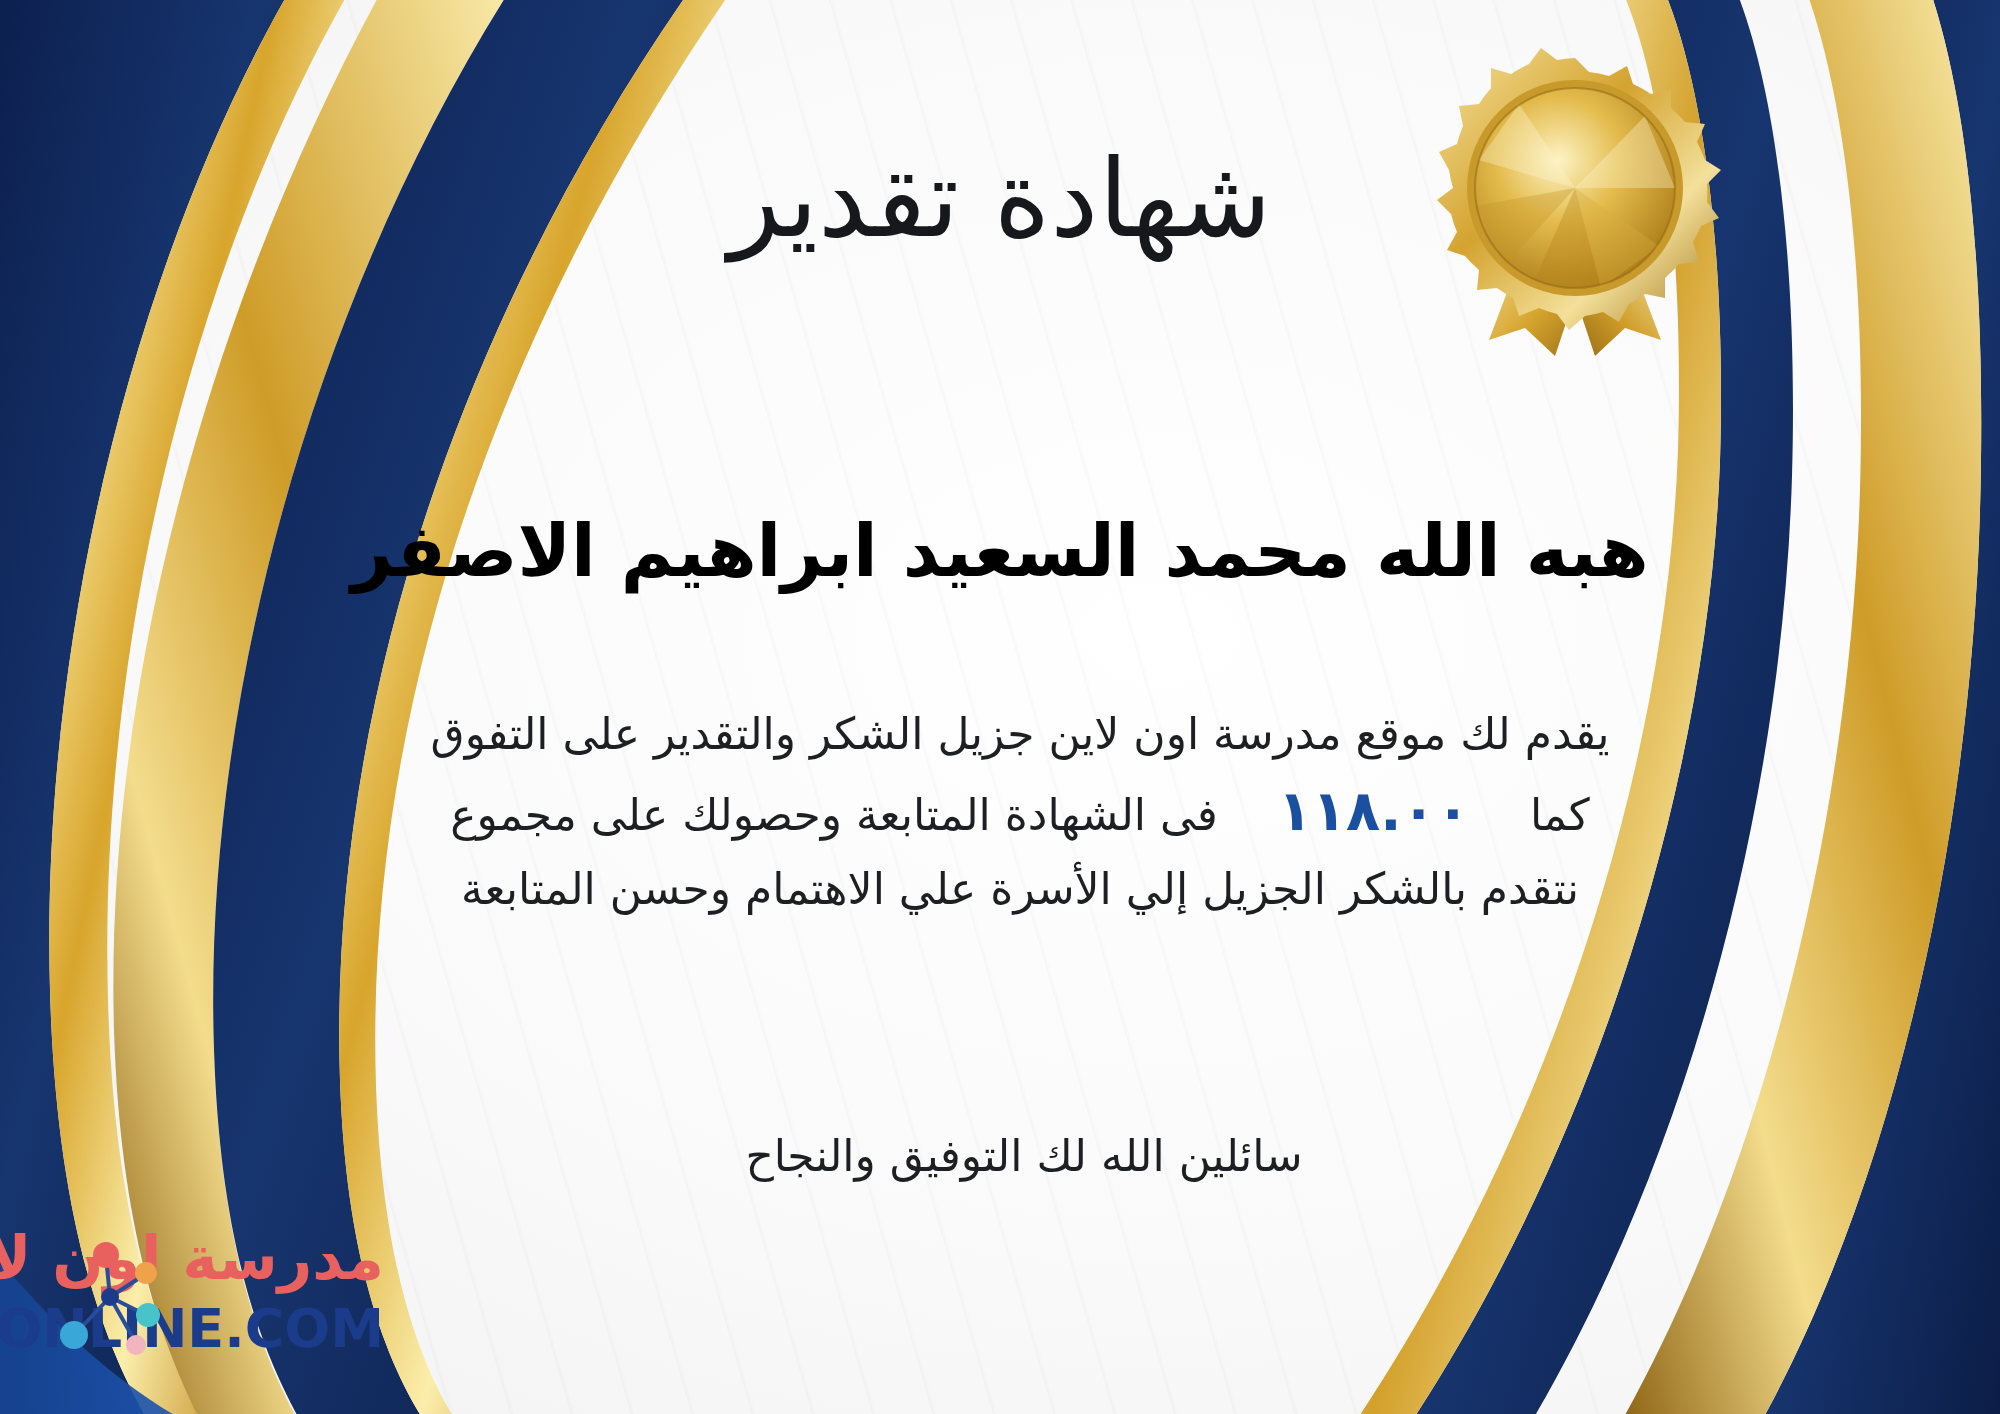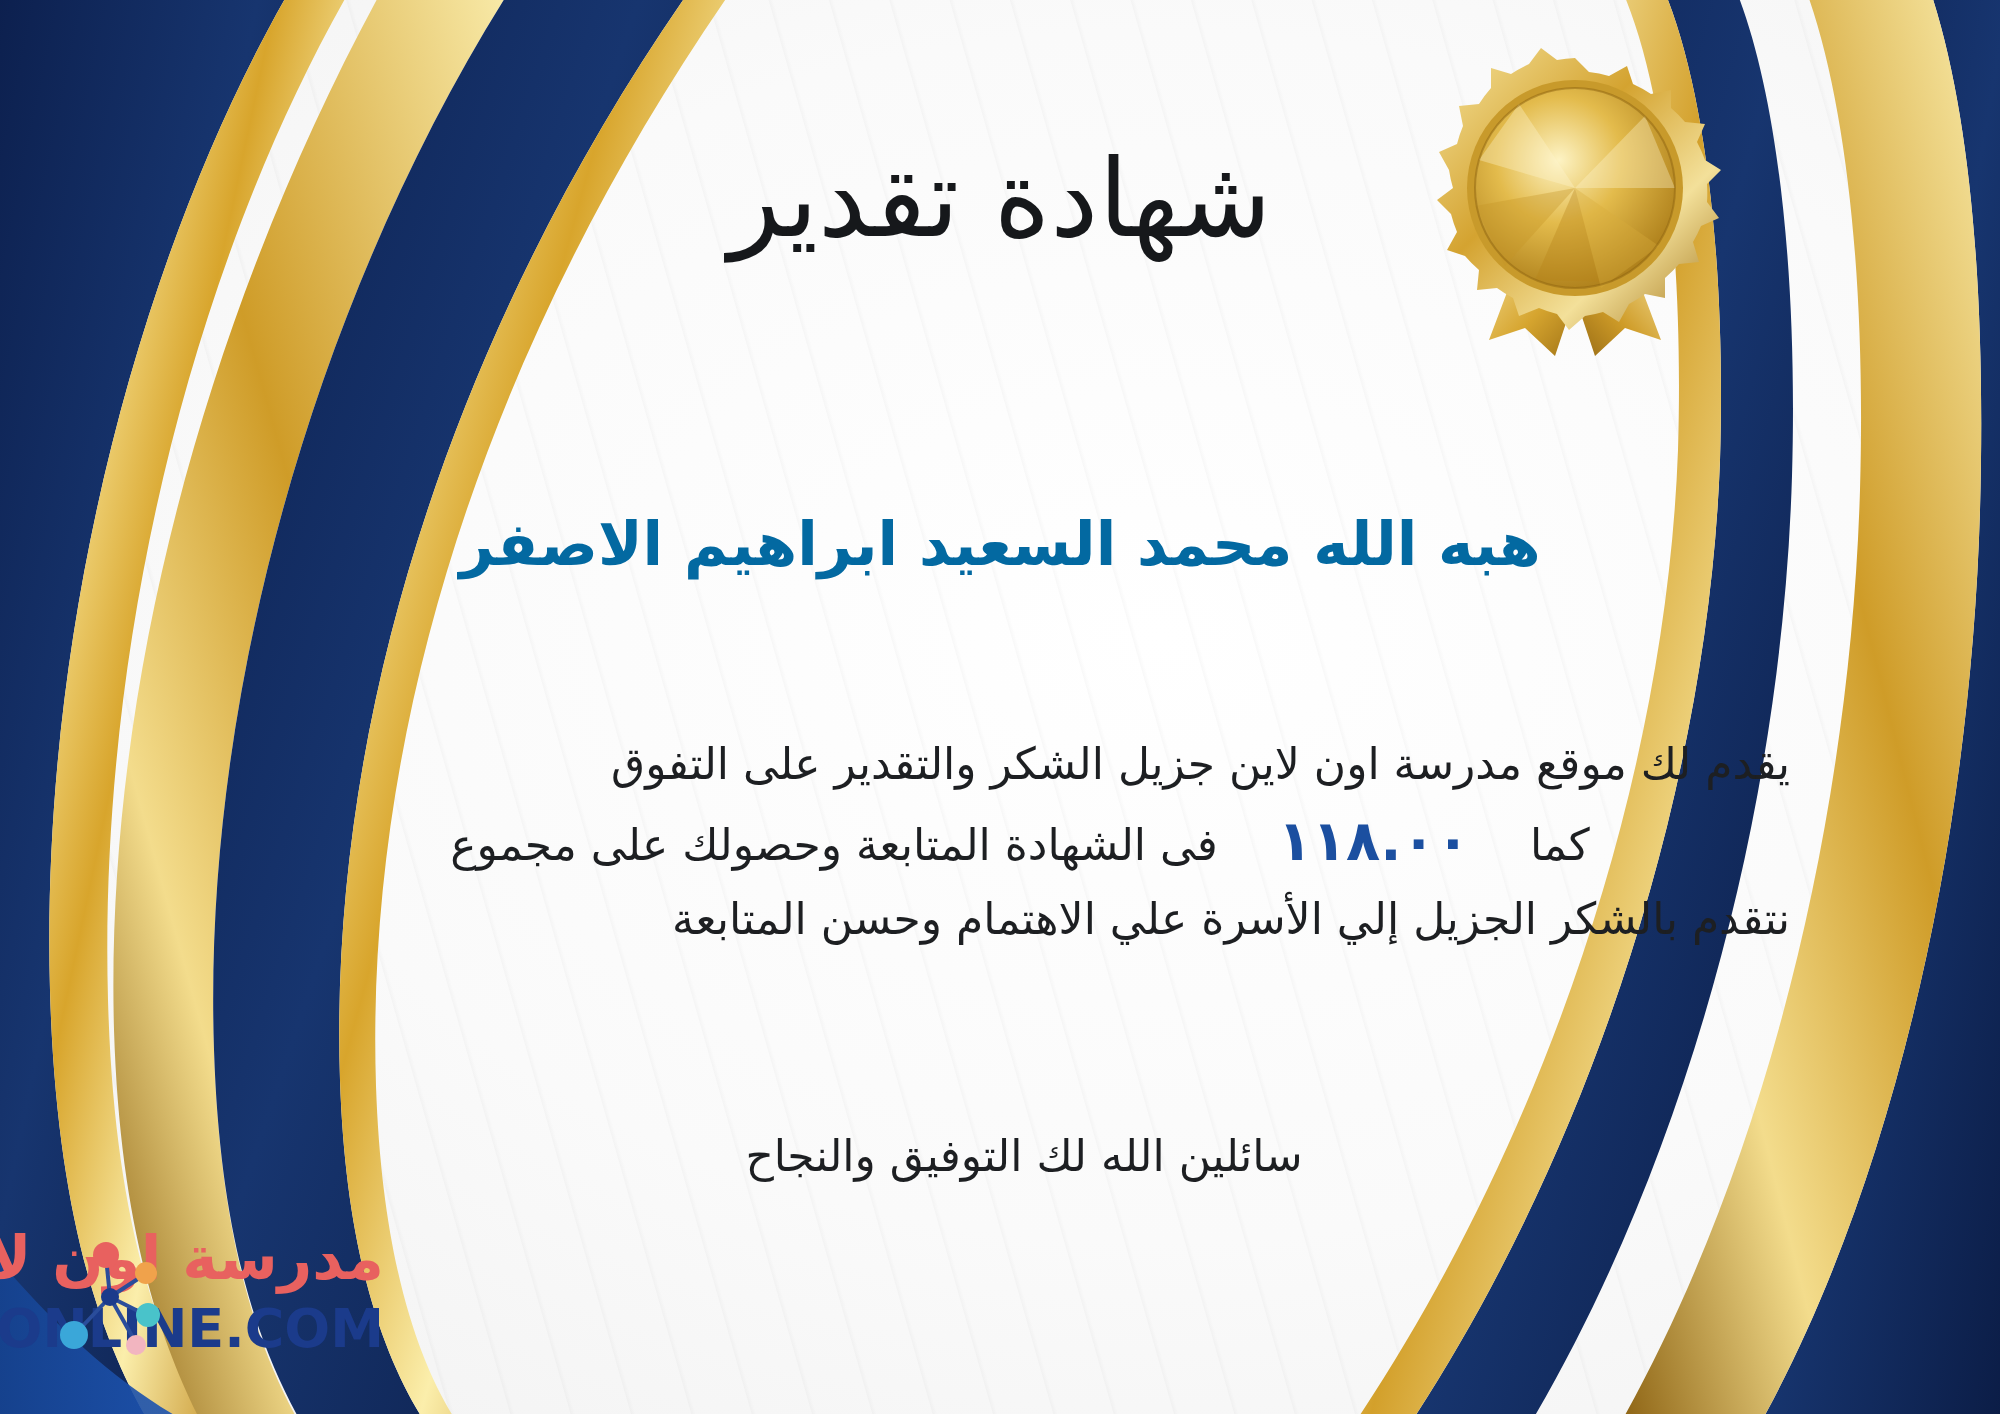--- a/index.html
+++ b/index.html
@@ -90,33 +90,33 @@
     letter-spacing: 0px;
     font-family: "DejaVu Sans", sans-serif;
   }
 
   .recipient {
     position: absolute;
     top: 510px;
     left: 0;
     width: 2000px;
     text-align: center;
-    font-size: 60px;
+    font-size: 72px;
     line-height: 1.15;
     font-weight: bold;
-    color: #0369a1;
+    color: #000000;
     font-family: "DejaVu Sans", sans-serif;
   }
 
   .body-block {
     position: absolute;
-    top: 730px;
+    top: 700px;
     left: 250px;
     width: 1540px;
-    text-align: right;
+    text-align: center;
     font-size: 44px;
     line-height: 1.55;
     color: #1d1f22;
   }
   .body-line {
     display: block;
     white-space: nowrap;
   }
   .body-line.with-score {
     display: flex;

